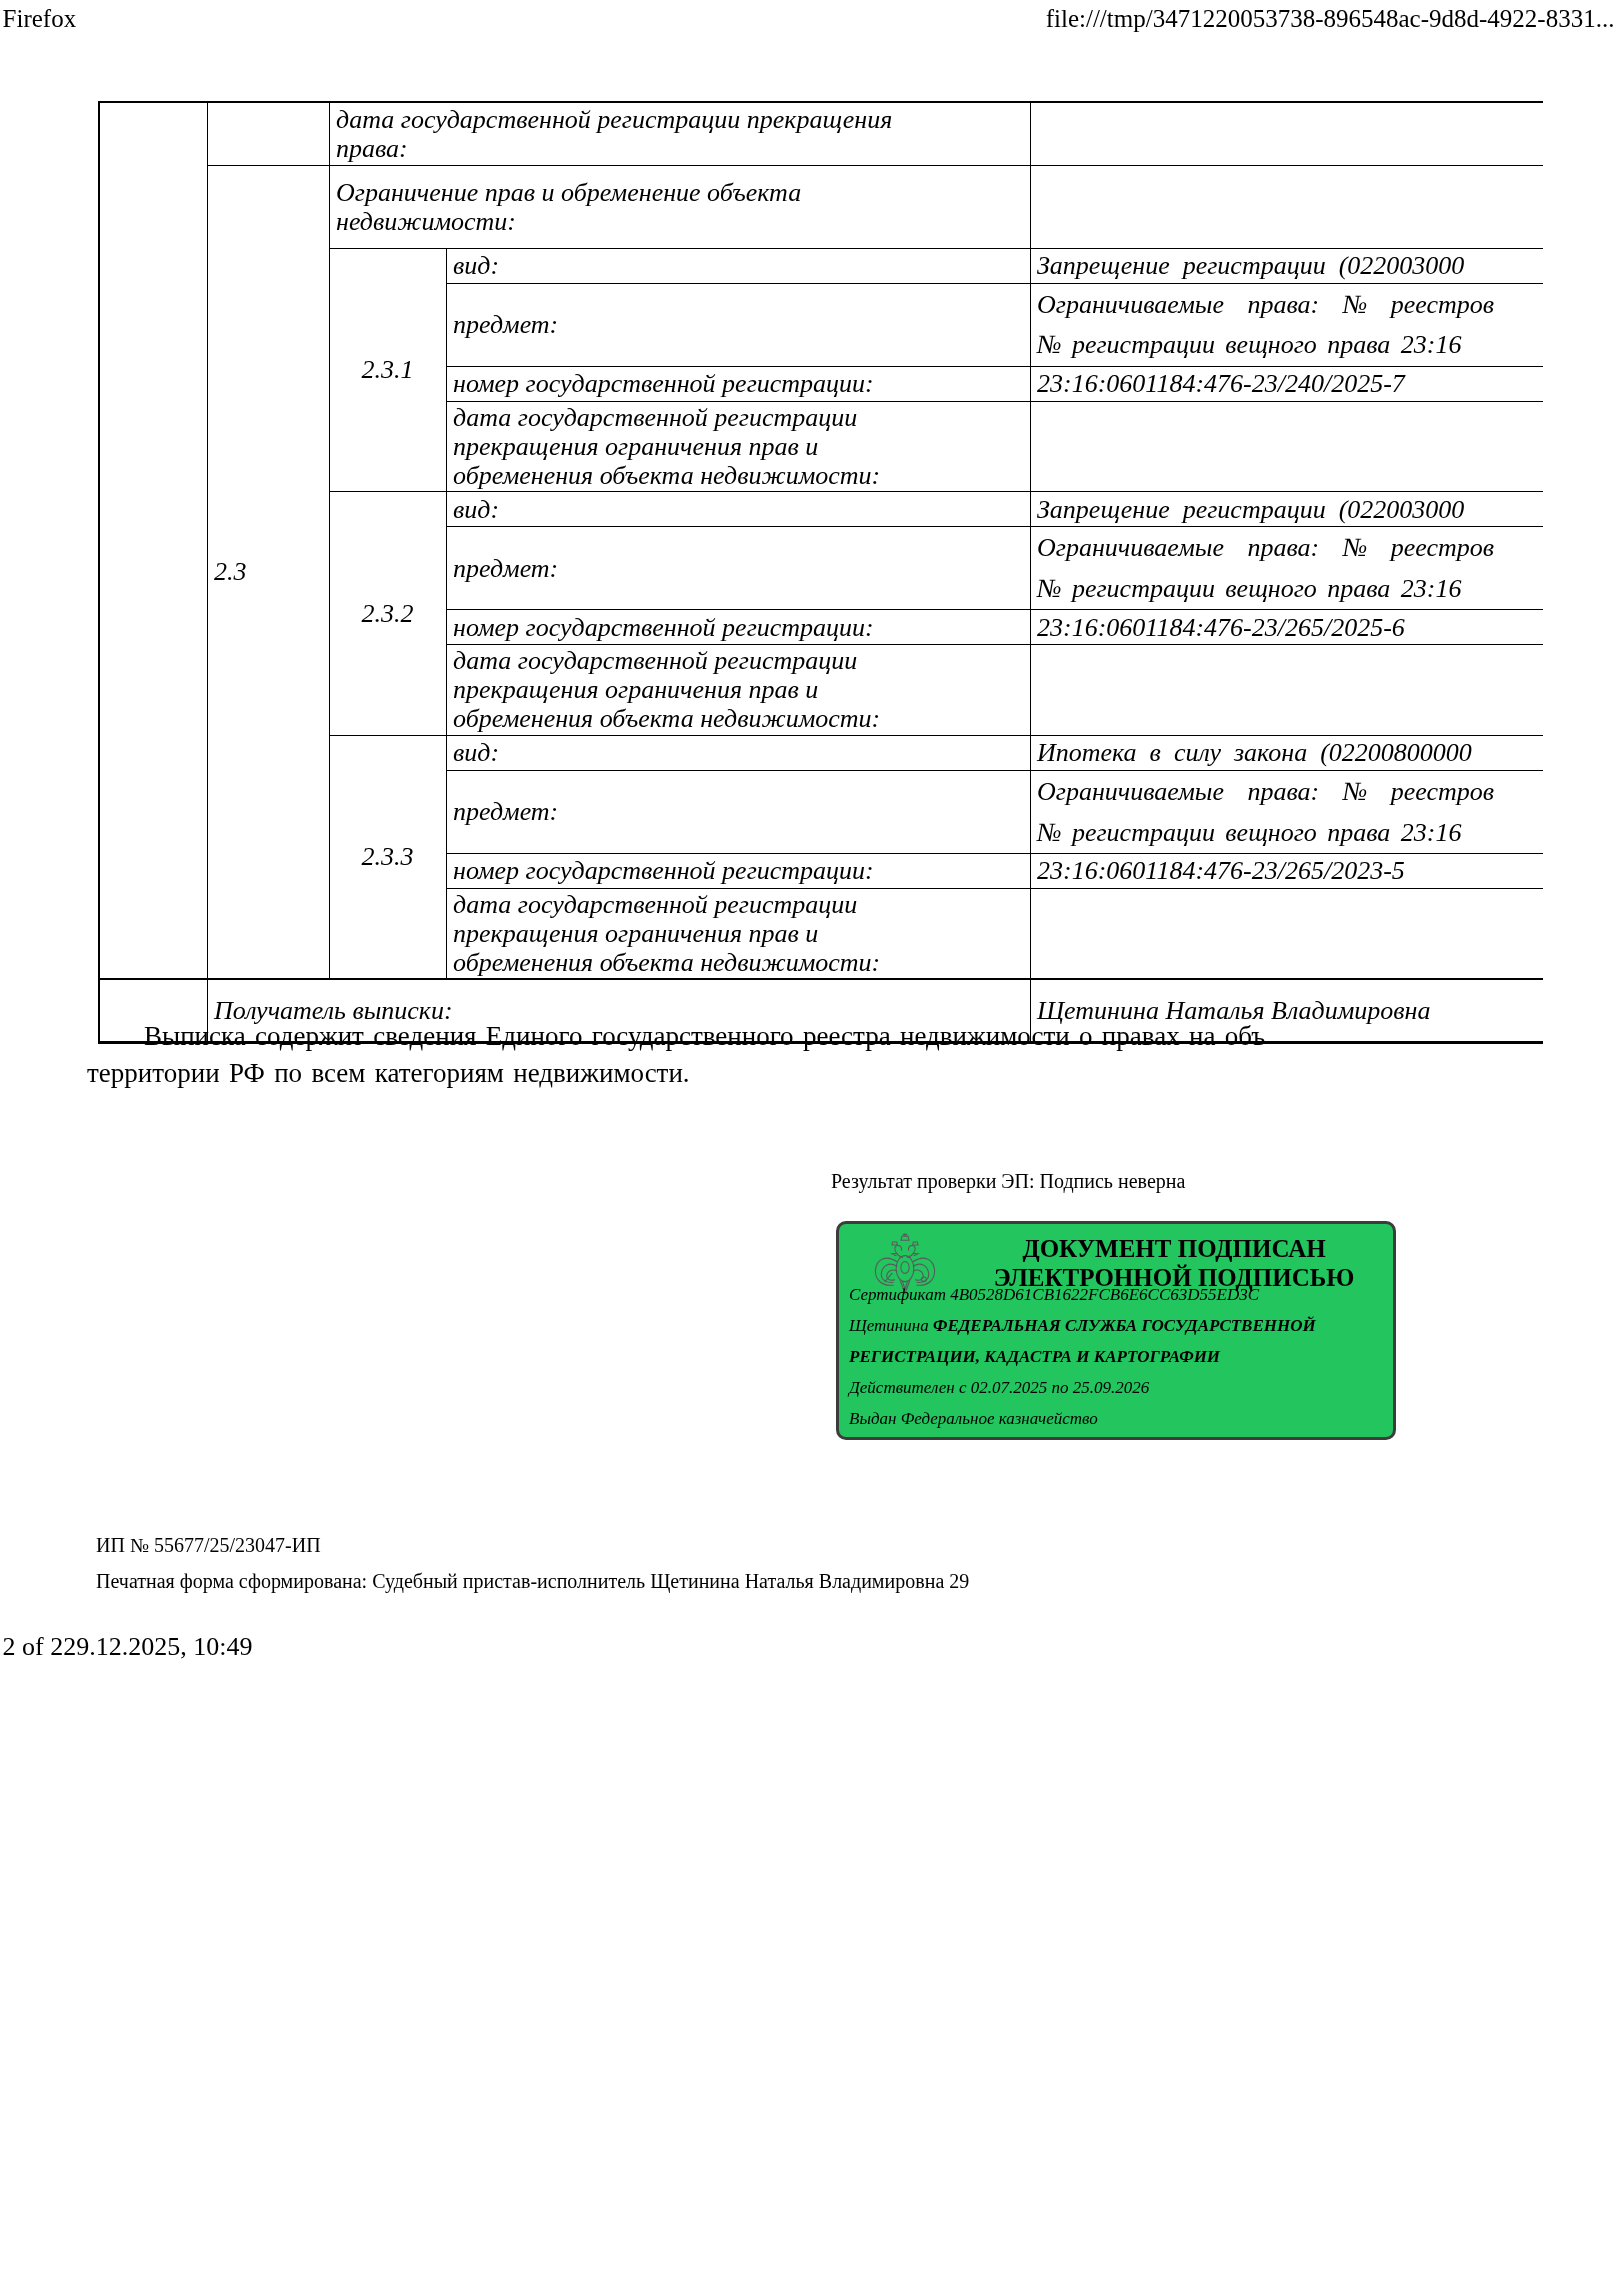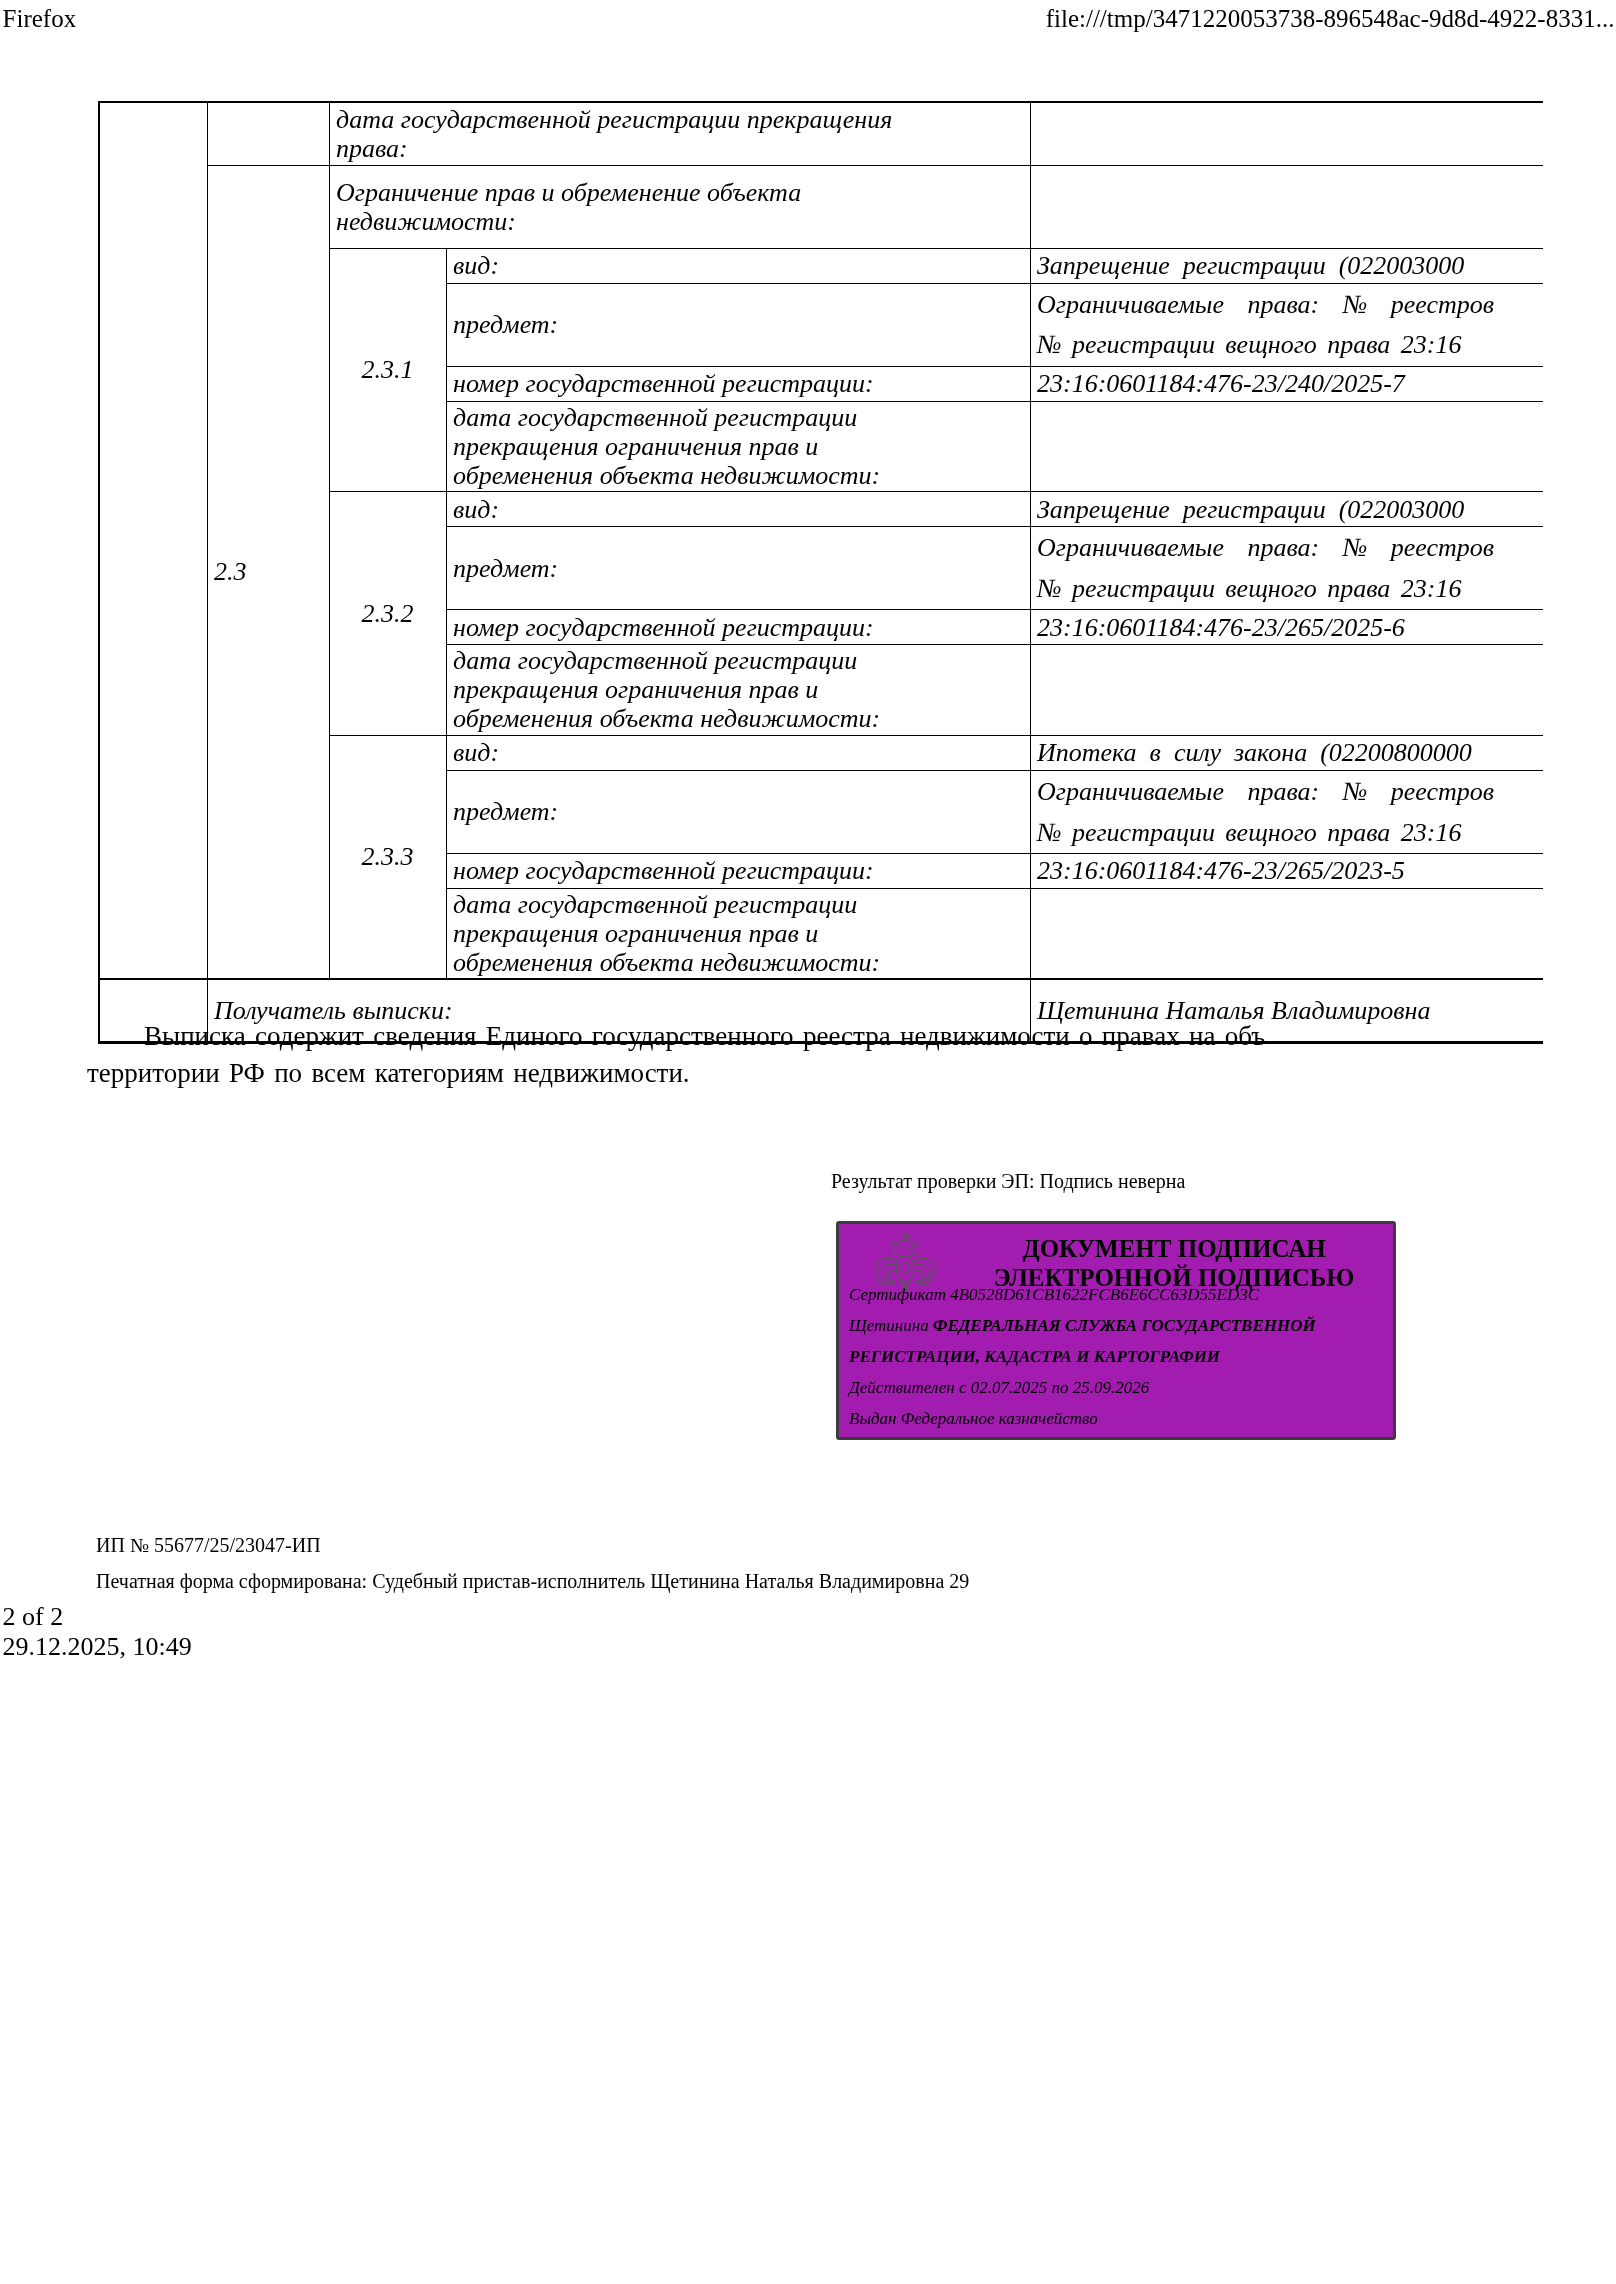--- a/index.html
+++ b/index.html
@@ -14,21 +14,21 @@
 
   
   .print-header {
     position:absolute; top:3.9px; left:2.6px; right:2.6px;
     display:flex; justify-content:space-between;
     font-size:25px; line-height:29px;
   }
   .print-footer {
     position:absolute; bottom:10.4px; left:2.6px; right:2.6px;
     display:flex; justify-content:flex-start;
-    font-size:26px; line-height:30px;flex-direction:column;
+    font-size:26px; line-height:30px;
   }
 
   
   .table-clip {
     position:absolute; left:98px; top:101px;
     width:1445px; overflow:hidden;
   }
   table.egrn {
     border-collapse:collapse; table-layout:fixed;
     width:1771px;
@@ -68,23 +68,23 @@
   .summary .indent { padding-left:57px; }
 
   
   .sig-result {
     position:absolute; left:831px; top:1165px;
     font-size:20px; line-height:33px;
   }
   .stamp {
     position:absolute; left:836px; top:1221px;
     width:560px; height:219px;
-    border:3.9px solid #3c3c3c; border-radius:3px;
+    border:3.9px solid #3c3c3c; border-radius:10px;
     box-sizing:border-box;
-    background:#a21caf;
+    background:#22c55e;
   }
   .stamp-emblem { position:absolute; left:30px; top:7.8px; width:72px; height:65px; }
   .stamp-title {
     position:absolute; left:124px; right:7.8px; top:10.4px;
     text-align:center; font-weight:bold;
     font-size:25px; line-height:29px;
   }
   .stamp-details {
     position:absolute; left:10px; right:6.5px; top:55px;
     font-size:17px; line-height:31px;

